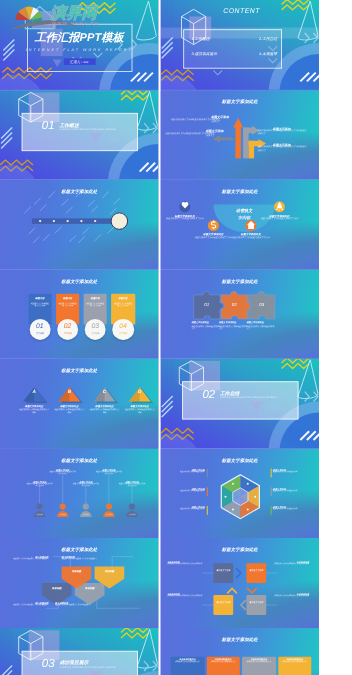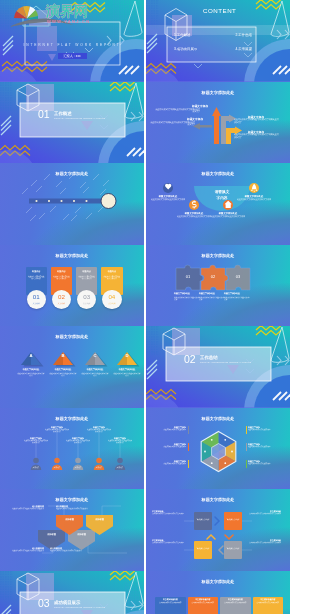--- a/index.html
+++ b/index.html
@@ -1,21 +1,21 @@
 <!DOCTYPE html>
 <html><head>
 <meta charset="utf-8">
 <title>PPT Template Preview</title><style>
   html,body{margin:0;padding:0;background:#ffffff;}
   body{width:290px;height:614px;overflow:hidden;
        font-family:"Liberation Sans",sans-serif;}
   #grid{position:relative;width:290px;height:614px;
         display:grid;grid-template-columns:144px 144px;
         grid-auto-rows:81.5px;column-gap:2px;row-gap:0px;}
-  .slide{position:relative;overflow:hidden;background:#5b6ae0;}
+  .slide{position:relative;overflow:hidden;background:#5b6ae0;font-style:italic;}
   .slide > svg{position:absolute;left:0;top:0;display:block;}
   .layer{position:absolute;left:0;top:0;width:100%;height:100%;}
   .txt{position:absolute;color:#fff;white-space:nowrap;}
   .cbg1{position:absolute;inset:0;
         background:linear-gradient(98deg,#5a6fdd 0%,#5274db 26%,#4787dc 50%,#33a9d2 76%,#22c1c7 94%,#1ec8c2 100%);}
   .cbg2{position:absolute;inset:0;
         background:radial-gradient(ellipse 105% 88% at 105% 118%,#5d6ade 0%,#5a6cdd 14%,#4f7ccd 34%,rgba(70,130,190,.92) 56%,rgba(70,130,190,0) 82%);}
   .ic{position:absolute;width:10.4px;height:10.4px;border-radius:50%;
       display:flex;align-items:center;justify-content:center;}
   .ic svg{display:block;}
@@ -102,20 +102,21 @@
               <path d="M0,0 L-8,-24 A25.3,25.3 0 0 1 6,-24 Z" fill="#f2b324"></path>
               <path d="M0,0 L6,-24 A24.7,24.7 0 0 1 17,-17 Z" fill="#ffffff"></path>
               <path d="M0,0 L17,-17 A24,24 0 0 1 22,-5 Z" fill="#76bb44"></path>
               <path d="M0,0 L22,-5 A22.6,22.6 0 0 1 20,8 Z" fill="#1fa29c"></path>
             </g>
             <path d="M18,54 C54,34 108,30 146,50 C110,38 58,46 18,54 Z" fill="#70767f"></path>
             <text x="92" y="32" font-size="28" font-weight="bold" fill="#3ccfb4" stroke="#e9a3c6" stroke-width="1.2" paint-order="stroke" font-family="'Liberation Sans',sans-serif">演界网</text>
             <text x="94" y="45" font-size="8.2" letter-spacing="2.4" fill="#e87fa9" font-weight="bold" font-family="'Liberation Sans',sans-serif">WWW.YANJ.CN</text>
           </g>
         </svg></div>
+      <div class="txt" style="left:0;right:0;top:28.5px;text-align:center;font-size:10.2px;line-height:12px;font-weight:bold;">工作汇报PPT模板</div>
       <div class="txt" style="left:0;right:0;top:43px;text-align:center;font-size:3.3px;letter-spacing:1.85px;color:#dbe8fb;">INTERNET FLAT WORK REPORT</div>
       <div class="txt" style="left:57.5px;top:52.5px;width:29px;height:6.2px;line-height:6.4px;text-align:center;font-size:3.1px;background:#3b49d6;">汇报人：xxx</div>
     </div>
 <div class="slide">
       <svg width="144" height="81.5" viewBox="0 0 288 163">
         <defs>
           <linearGradient id="gct" x1="0.05" y1="1" x2="0.95" y2="0">
             <stop offset="0" stop-color="#4b46e4"></stop>
             <stop offset="0.18" stop-color="#4a55de"></stop>
             <stop offset="0.42" stop-color="#3f74d2"></stop>

